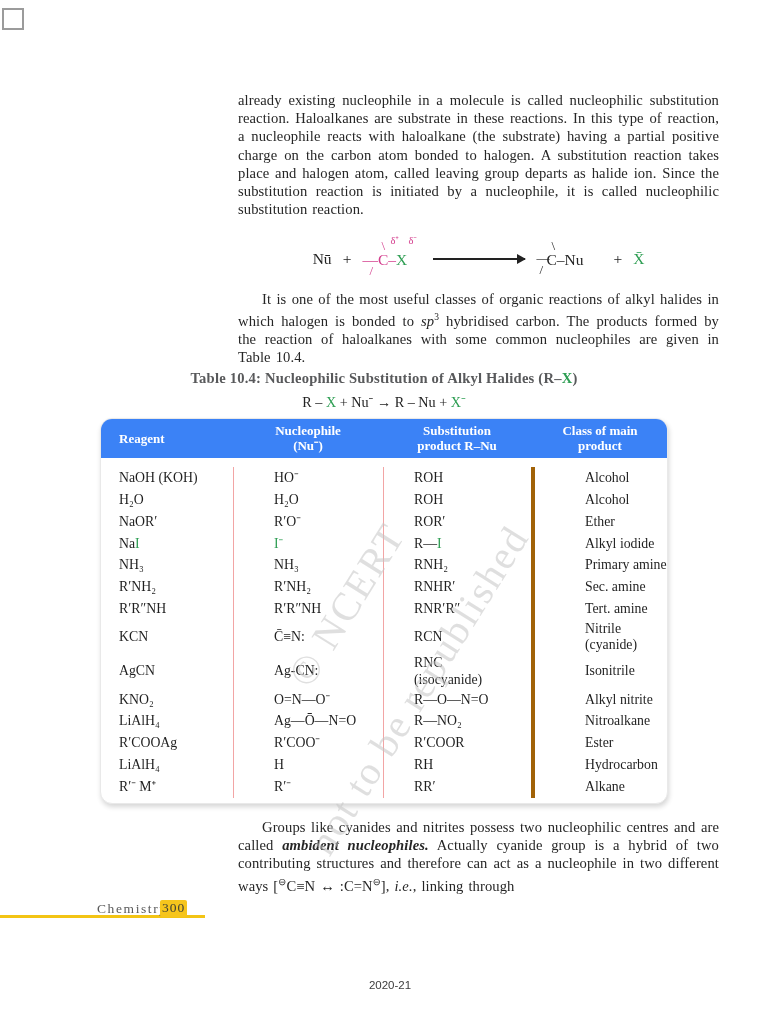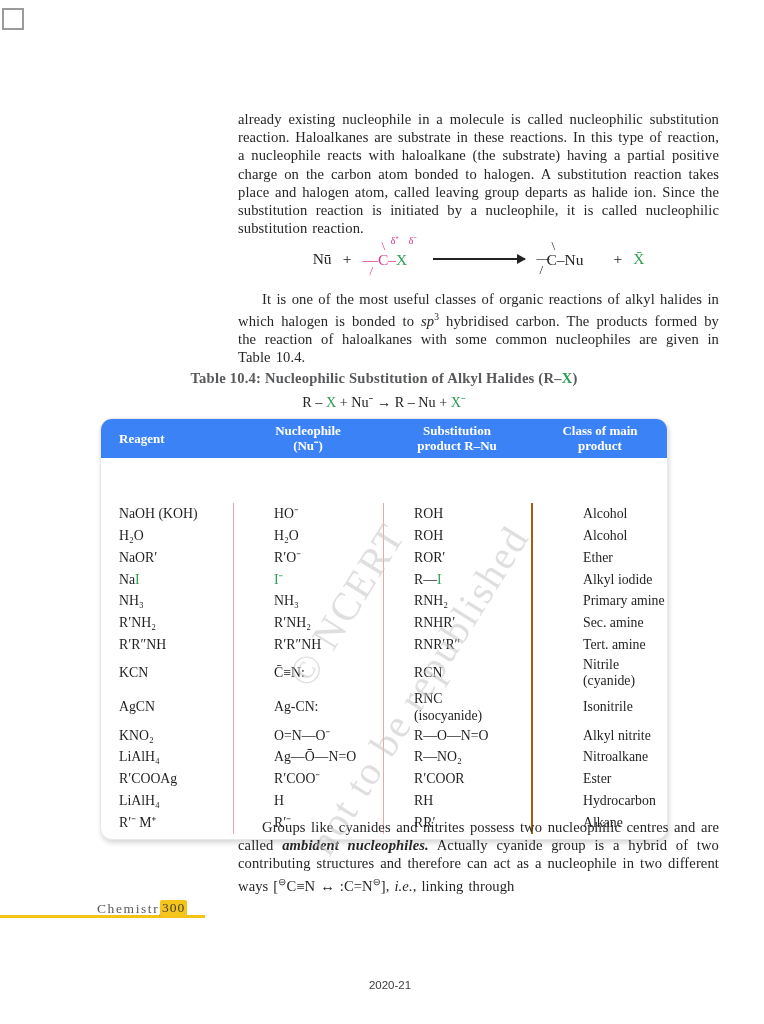--- a/index.html
+++ b/index.html
@@ -9,21 +9,21 @@
   }
   .corner-square {
     position:absolute; left:2px; top:8px; width:18px; height:18px;
     border:2px solid #9b9b9b; background:#fff;
   }
   .para {
     position:absolute; left:238px; width:481px;
     font-size:14.6px; line-height:18.2px; text-align:justify;
     color:#262626; letter-spacing:0.1px; word-spacing:1.2px;
   }
-  #p1 { top:91px;margin-top:19px; }
+  #p1 { top:91px; }
   #p2 { top:290px; text-indent:24px; }
   #p3 { top:818px; text-indent:24px; }
   .bold-italic { font-weight:bold; font-style:italic; }
   .italic { font-style:italic; }
   sup { font-size:9.5px; }
 
   
   .equation {
     position:absolute; left:238px; top:237px; width:481px; height:44px;
     display:flex; justify-content:center; align-items:center; gap:11px;
@@ -62,30 +62,30 @@
     box-shadow:1px 3px 5px rgba(0,0,0,0.16); background:#fff;
   }
   .t-head {
     background:#3b82f6; color:#ffffff; display:grid;
     grid-template-columns:132px 150px 148px 138px;
     font-weight:bold; font-size:13px; line-height:15.2px;
     padding:4px 0 5px; text-align:center; white-space:pre-line;
     align-items:center;
   }
   .t-head .th1 { text-align:left; padding-left:18px; }
-  .t-body { padding:9px 0 5px;margin-top:36px; }
+  .t-body { padding:9px 0 5px; }
   .t-row {
     display:grid; grid-template-columns:132px 150px 148px 138px;
     min-height:21.8px; align-items:center;
   }
   .t-cell { font-size:13.8px; line-height:16.2px; white-space:pre-line; padding:1px 2px; color:#1f1f1f; }
   .t-cell.c1 { padding-left:18px; }
   .t-cell.c2 { padding-left:40px; border-left:1px solid #f2a5a5; align-self:stretch; display:flex; align-items:center; }
   .t-cell.c3 { padding-left:30px; border-left:1px solid #f2a5a5; align-self:stretch; display:flex; align-items:center; }
-  .t-cell.c4 { padding-left:50px; border-left:2px solid #a16207; align-self:stretch; display:flex; align-items:center; }
+  .t-cell.c4 { padding-left:50px; border-left:4px solid #a16207; align-self:stretch; display:flex; align-items:center; }
 
   
   .wm { position:absolute; z-index:5; pointer-events:none; color:#c6c6c6; opacity:0.55;
         font-size:40px; letter-spacing:2px; font-family:"Liberation Serif", serif;
         transform-origin:left bottom; white-space:nowrap; }
   #wm1 { left:318px; top:648px; transform:rotate(-58deg); }
   #wm2 { left:338px; top:816px; transform:rotate(-58deg); }
 
   
   .footer-line { position:absolute; left:0; top:915px; width:205px; height:2.6px; background:#f3c414; }

